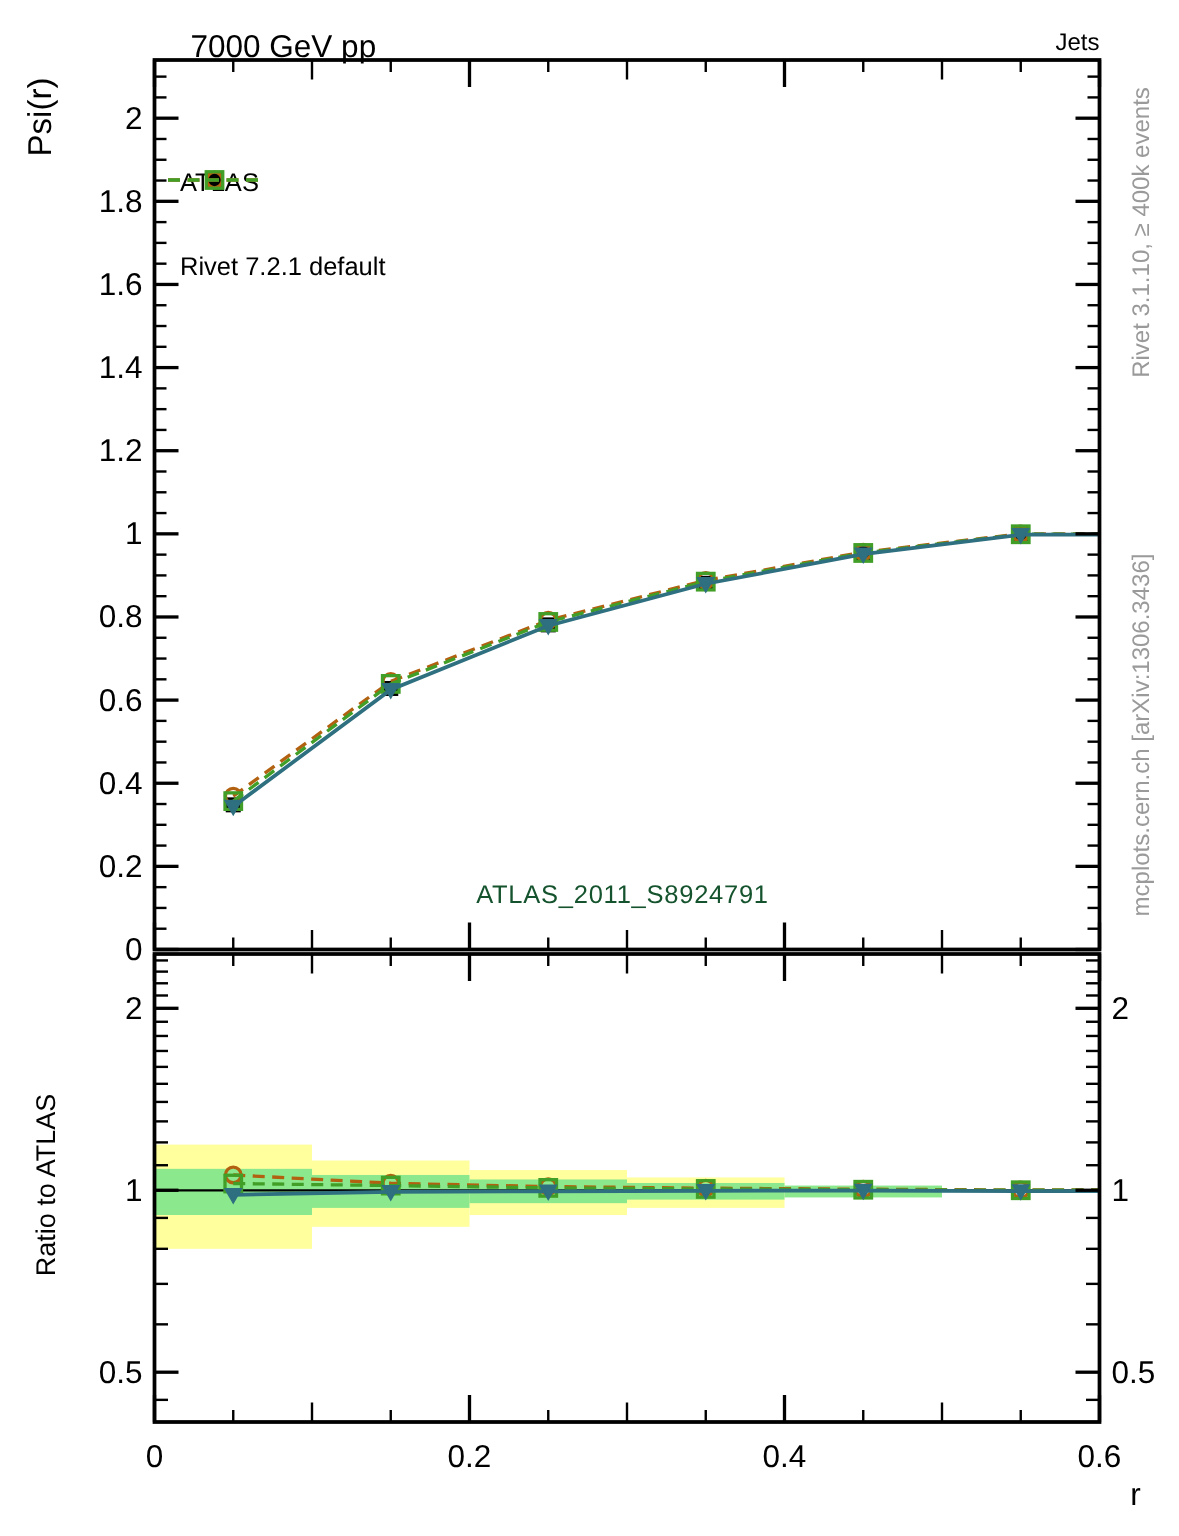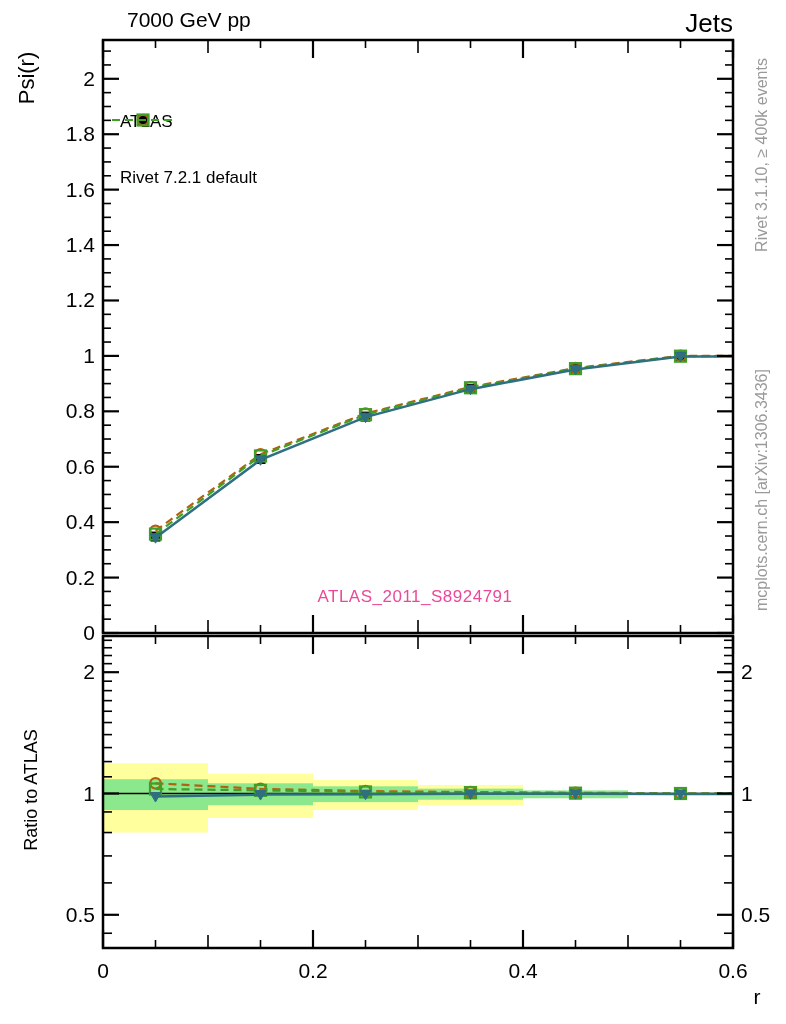--- a/index.html
+++ b/index.html
@@ -1,29 +1,29 @@
 <!DOCTYPE html>
 <html><head>
 <meta charset="utf-8">
 <style>
   html,body{margin:0;padding:0;background:#fff;}
   .stage{position:relative;width:786px;height:1024px;background:#fff;
          font-family:"Liberation Sans","DejaVu Sans",sans-serif;color:#000;overflow:hidden;}
   .stage svg{position:absolute;left:0;top:0;}
   svg text{font-family:"Liberation Sans","DejaVu Sans",sans-serif;fill:#000;}
   .abs{position:absolute;white-space:nowrap;}
-  .title-left{left:127px;top:8px;font-size:21px;}
-  .title-right{left:733px;top:8px;font-size:26px;transform:translateX(-100%);}
+  .title-left{left:127px;top:20px;font-size:21px;}
+  .title-right{left:733px;top:20px;font-size:16px;transform:translateX(-100%);}
   .ylabel-main{left:27px;top:78px;font-size:22px;transform:translate(-50%,-50%) rotate(-90deg);}
   .ylabel-ratio{left:31px;top:790px;font-size:18px;transform:translate(-50%,-50%) rotate(-90deg);}
   .xlabel{left:757px;top:997px;font-size:21px;transform:translate(-50%,-50%);}
   .note{font-size:16px;color:#9a9a9a;transform:translate(-50%,-50%) rotate(-90deg);}
   .note-top{left:762px;top:155px;}
   .note-bottom{left:762px;top:490px;}
-  .watermark{left:415px;top:597px;font-size:17px;color:#ec4899;transform:translate(-50%,-50%);letter-spacing:.5px;}
+  .watermark{left:415px;top:597px;font-size:17px;color:#14532d;transform:translate(-50%,-50%);letter-spacing:.5px;}
   #legend{position:absolute;left:110px;top:108px;}
   .leg-row{display:flex;align-items:center;height:28px;}
   .leg-label{font-size:17px;margin-left:10px;}
 </style>
 </head>
 <body>
 
 <div class="stage">
   <svg id="plot" width="786" height="1024">
       <g>

